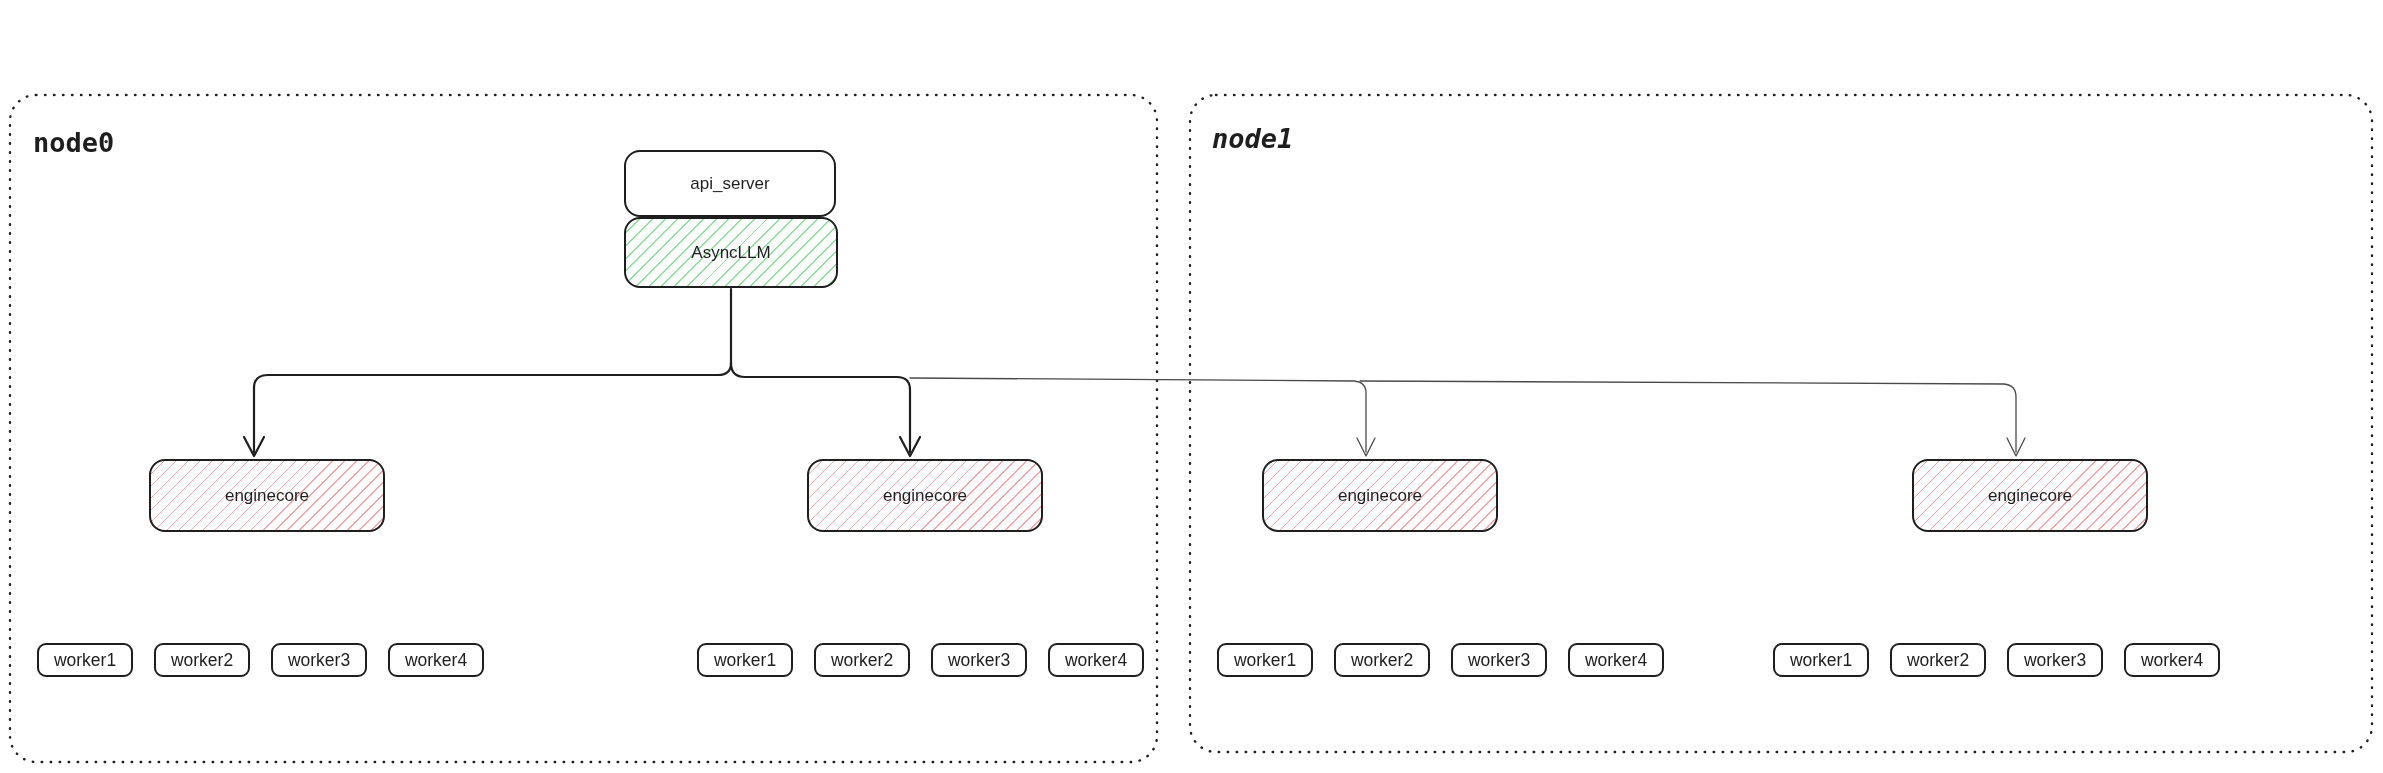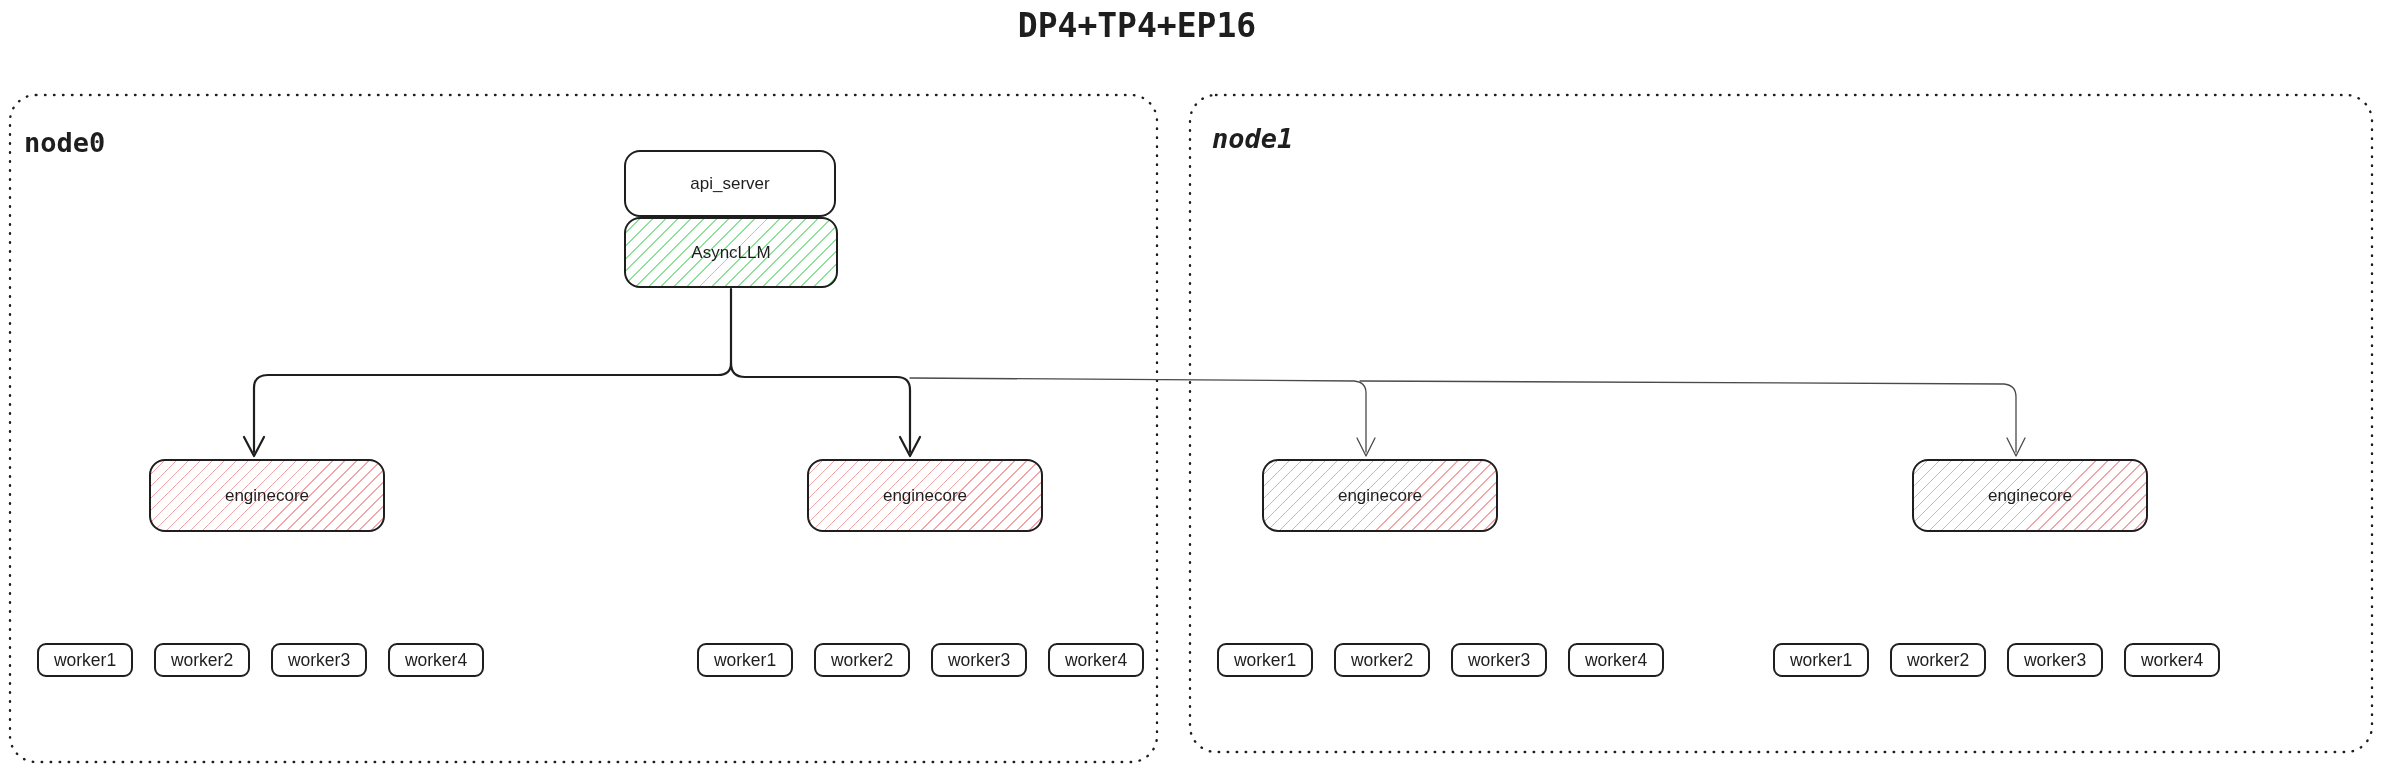--- a/index.html
+++ b/index.html
@@ -17,21 +17,21 @@
   }
   .title{
     position:absolute;top:6px;left:0;width:2274px;text-align:center;
     font-family:"DejaVu Sans Mono",monospace;font-weight:bold;
     font-size:33px;color:var(--ink);letter-spacing:0px;
   }
   .node-label{
     position:absolute;font-family:"DejaVu Sans Mono",monospace;font-weight:bold;
     font-size:27px;color:var(--ink);
   }
-  .node0-label{top:127px;left:24px;}
+  .node0-label{top:127px;left:33px;}
   .node1-label{top:123px;left:1212px;font-style:italic;}
   .overlay{position:absolute;top:0;left:0;width:2383px;height:773px;}
   .stroke-ink{stroke:var(--ink);stroke-width:2.2;fill:none;stroke-linecap:round;stroke-linejoin:round;}
   .stroke-thin{stroke:var(--thin_line);stroke-width:1.3;fill:none;stroke-linecap:round;stroke-linejoin:round;}
   .node-border{stroke:var(--ink);stroke-width:2.4;fill:none;stroke-dasharray:0.5 8.5;stroke-linecap:round;}
   .box{
     position:absolute;display:flex;align-items:center;justify-content:center;
     border:2px solid var(--ink);border-radius:16px;background:var(--background,#fff);
     color:var(--ink);font-size:17px;
   }
@@ -53,21 +53,20 @@
     width:96px;height:34px;display:flex;align-items:center;justify-content:center;
     border:2px solid var(--ink);border-radius:9px;background:var(--background,#fff);
     color:var(--ink);font-size:17.5px;
   }
 </style>
 </head>
 <body>
 
 <div class="canvas">
 
-  <div class="title">DP4+TP4+EP16</div>
 
   <svg class="overlay" viewBox="0 0 2383 773" xmlns="http://www.w3.org/2000/svg">
 
     <rect class="node-border" x="10" y="95" width="1147" height="667" rx="26"></rect>
     <rect class="node-border" x="1190" y="95" width="1182" height="657" rx="26"></rect>
 
     <path class="stroke-ink" d="M731 289 L731 363 Q731 375 718 375 L268 375 Q254 375 254 388 L254 452"></path>
     <path class="stroke-ink" d="M244 437 L254 456 L264 437"></path>
 
     <path class="stroke-ink" d="M731 363 Q731 377 745 377 L897 377 Q910 377 910 390 L910 452"></path>

